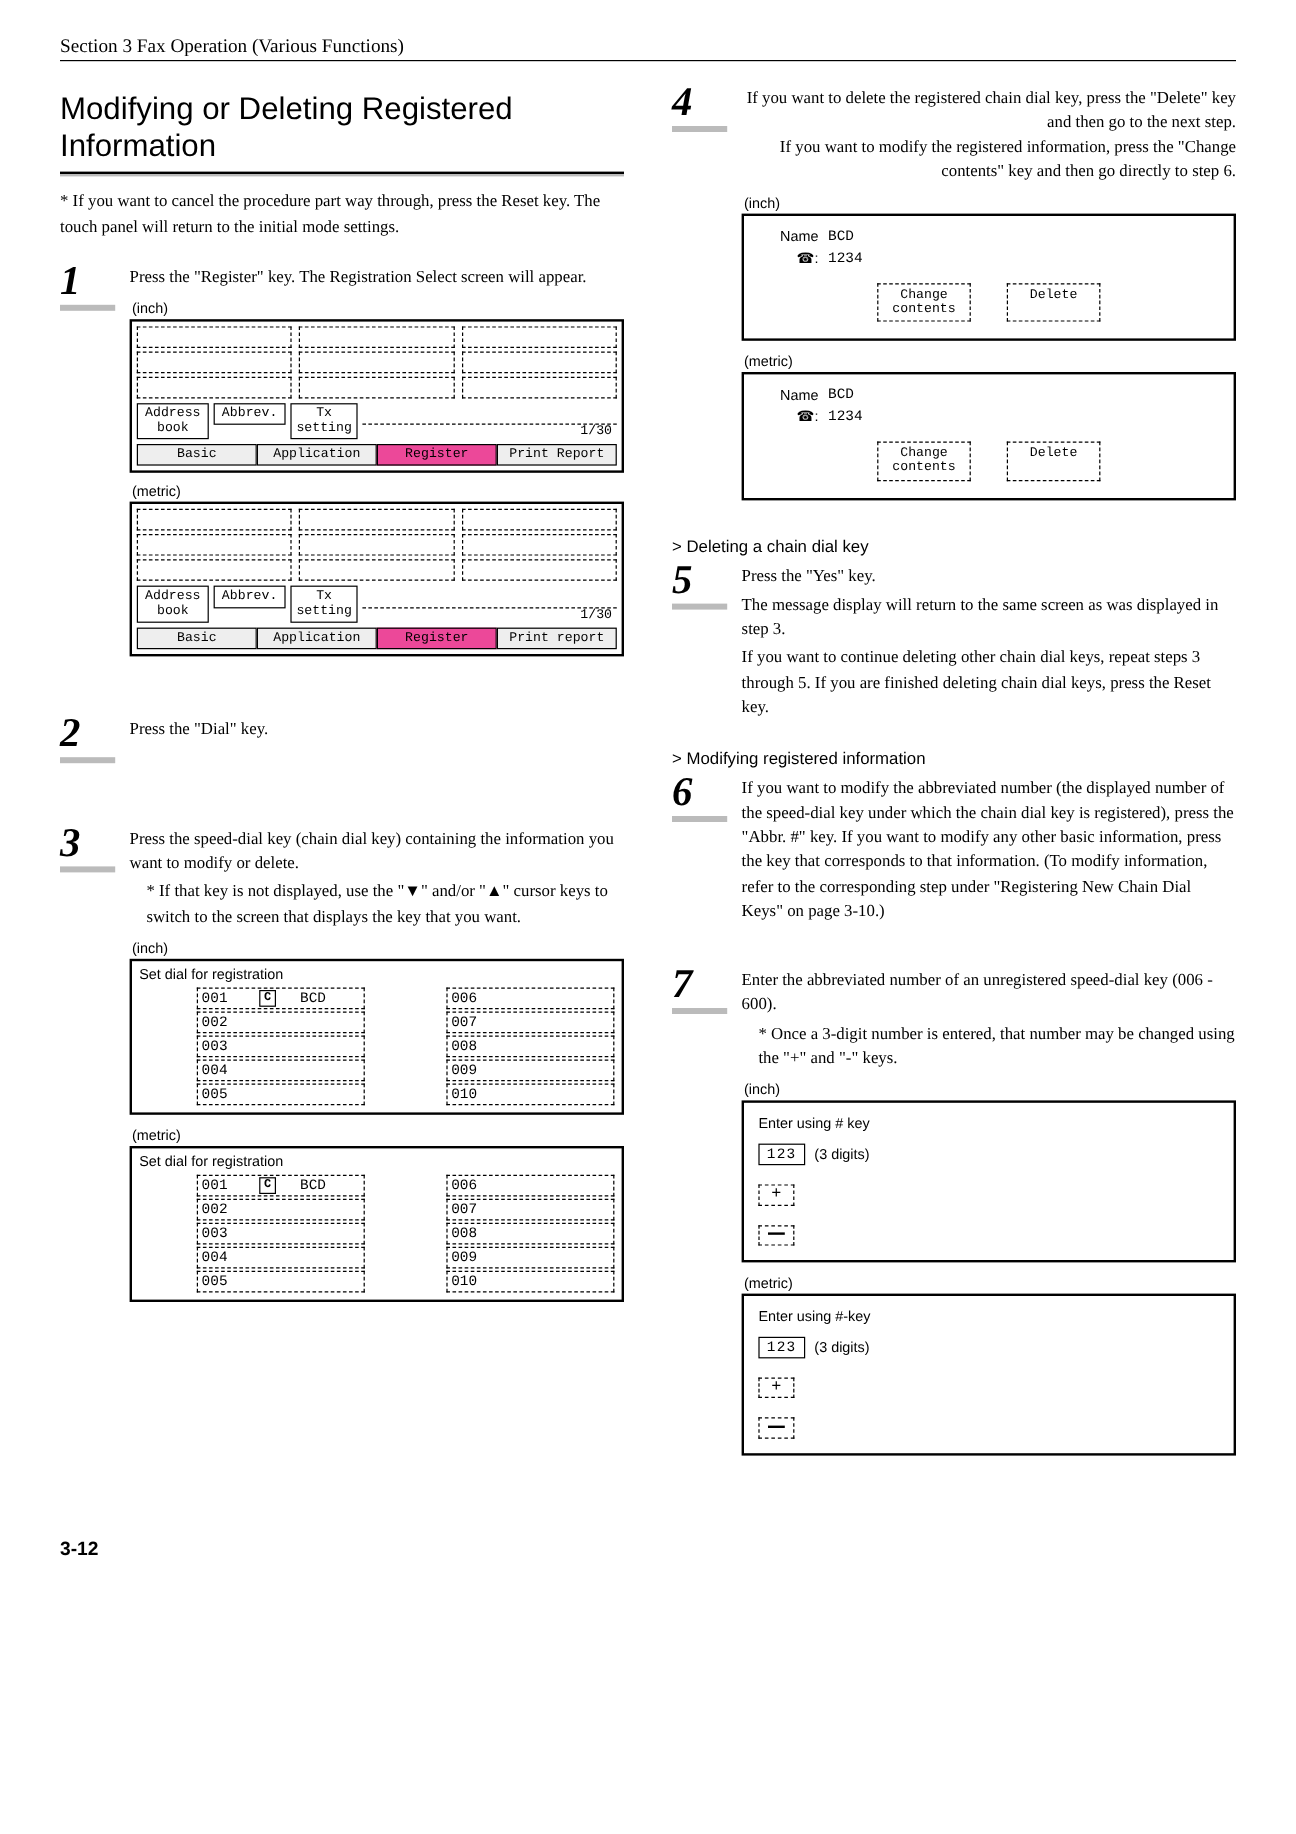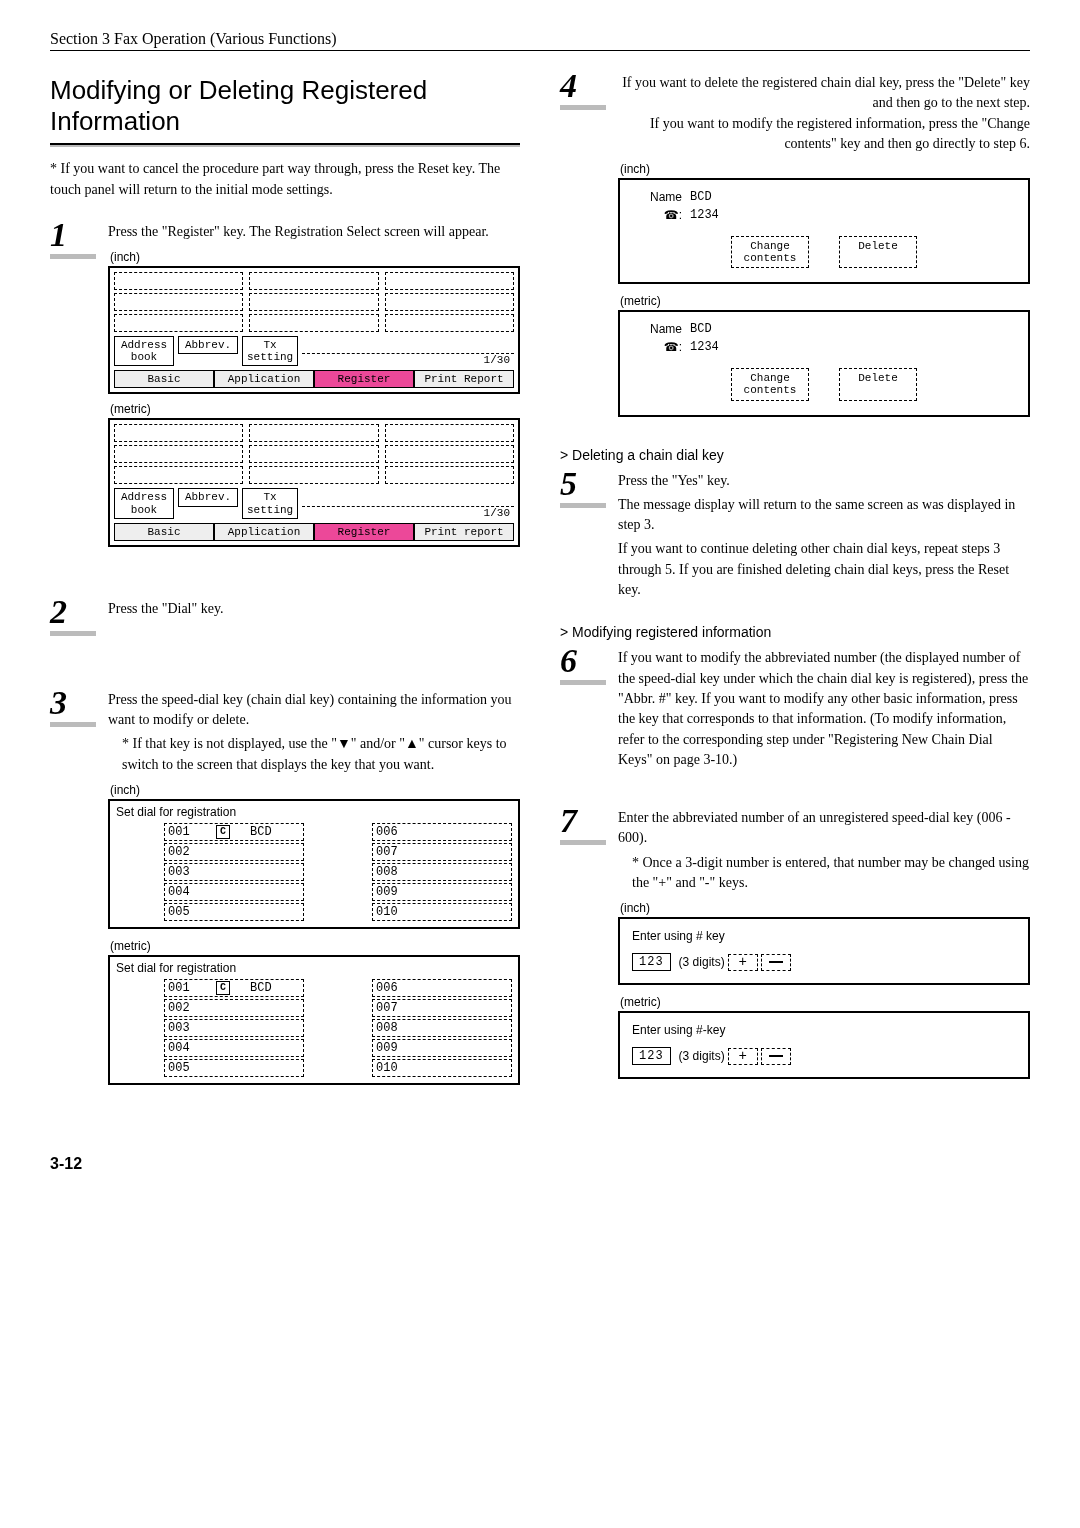--- a/index.html
+++ b/index.html
@@ -231,23 +231,23 @@
     font-size: 12px;
     margin-bottom: 10px;
   }
   .enter-panel .prompt {
     font-family: Arial, sans-serif;
     font-size: 12px;
     margin-bottom: 10px;
   }
   .enter-center {
     display: flex;
-    flex-direction: row;
-    align-items: flex-end;
-    gap: 3px;
+    flex-direction: column;
+    align-items: flex-start;
+    gap: 16px;
   }
   .enter-row {
     display: flex;
     align-items: center;
     gap: 8px;
   }
   .num-box {
     border: 1px solid #000;
     padding: 1px 6px;
     font-size: 12px;

